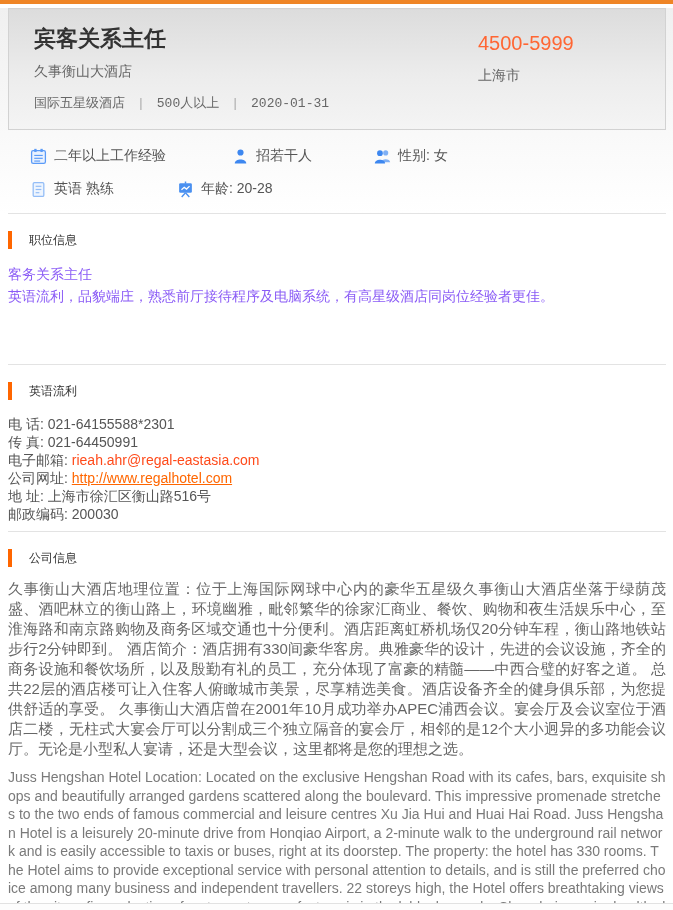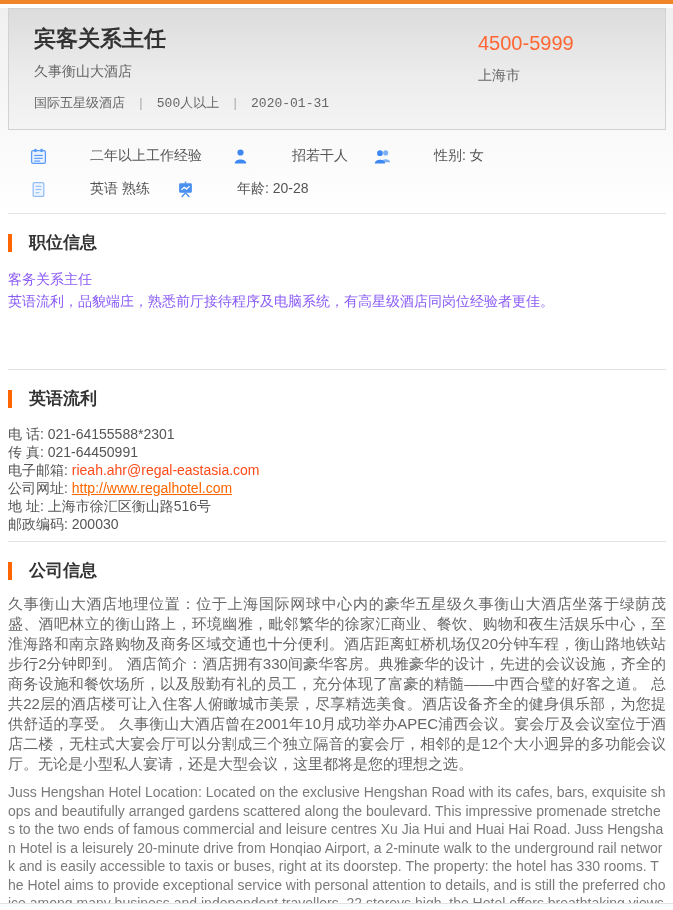--- a/index.html
+++ b/index.html
@@ -23,32 +23,32 @@
   .job-title { font-size: 22px; font-weight: bold; color: #333; line-height: 26px; }
   .company-name { font-size: 14px; color: #666; margin-top: 9px; }
   .tag-row { font-size: 13px; color: #666; margin-top: 13px; display: flex; align-items: center; }
   .tag-sep { color: #aaa; margin: 0 12px; }
   .salary { font-size: 20px; color: #ff6633; line-height: 24px; margin-top: 3px; }
   .city { font-size: 14px; color: #666; margin-top: 12px; }
 
   .req-block { padding: 17px 0 15px 30px; }
   .req-row { display: flex; align-items: center; }
   .req-row + .req-row { margin-top: 15px; }
-  .req-item { display: flex; align-items: center; gap: 36px; }
+  .req-item { display: flex; align-items: center; }
   .req-item .ricon { width: 17px; height: 17px; display: inline-flex; margin-right: 7px; flex: none; }
   .req-item .rlabel { font-size: 14px; color: #555; white-space: nowrap; }
   .w1 { width: 202px; } .w2 { width: 140px; } .w3 { width: 142px; }
   .w5 { width: 147px; }
 
   .divider { border-top: 1px solid #e3e3e3; margin: 0 7px 0 8px; }
 
   .section { padding: 0 7px 0 8px; }
   .sec-heading { display: flex; align-items: center; margin-top: 17px; }
   .sec-bar { width: 4px; height: 18px; background: #ff6600; margin-right: 17px; flex: none; }
-  .sec-title { font-size: 17px; font-weight: bold; color: #333; }
+  .sec-title { font-size: 12px; font-weight: normal; color: #333; }
 
   .job-lines { margin-top: 14px; font-size: 14px; color: #8b5cf6; line-height: 22px; }
   .job-pad { height: 57px; }
 
   .contact-rows { margin-top: 15px; margin-bottom: 8px; }
   .c-row { font-size: 14px; color: #555; line-height: 18px; white-space: nowrap; }
   .c-label { color: #555; }
   .c-value { color: #555; }
   .c-email { color: #ff4a1a; cursor: pointer; text-decoration: none; }
   .c-link { color: #ff6600; cursor: pointer; text-decoration: underline; }

